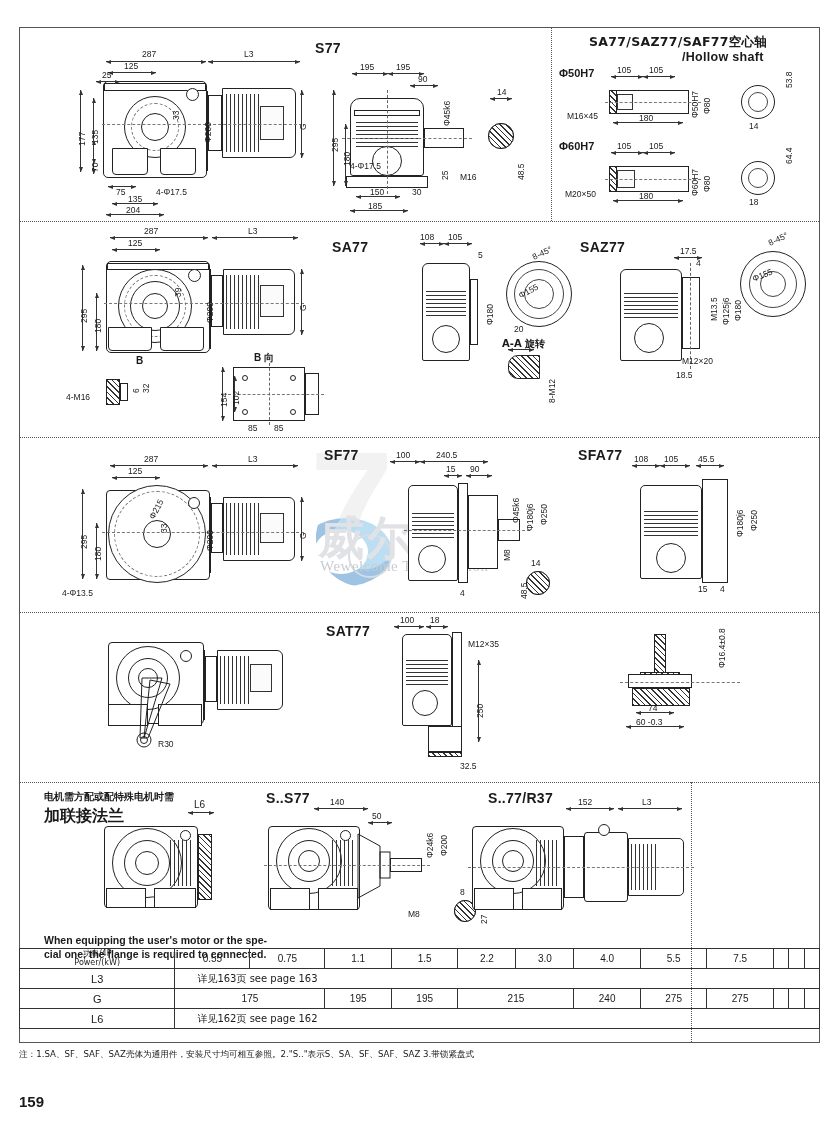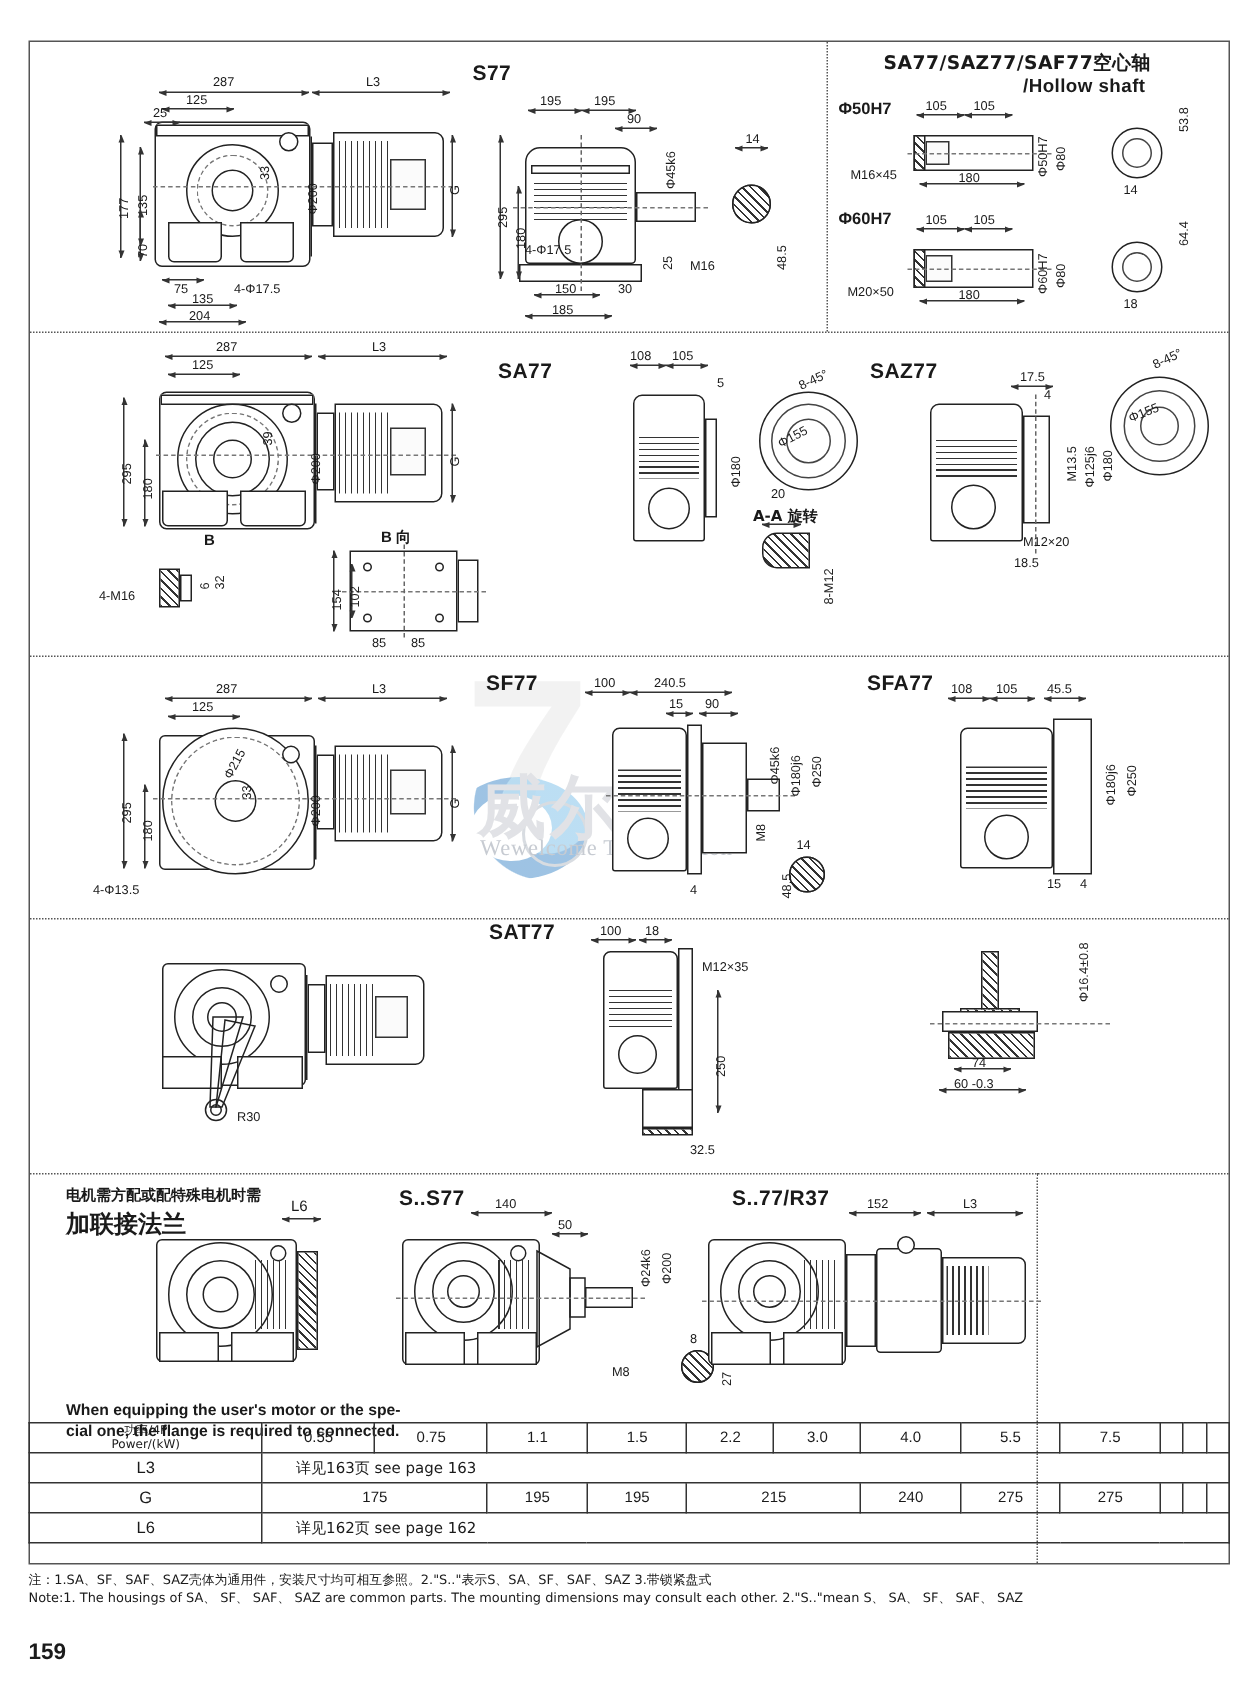--- a/index.html
+++ b/index.html
@@ -403,21 +403,21 @@
     <div class="dim" style="left:644px;top:18px">105</div>
     <div class="dimline" style="left:676px;top:28px;width:28px"></div>
     <div class="dim" style="left:678px;top:18px">45.5</div>
     <div class="dim v" style="left:716px;top:100px">Φ180j6</div>
     <div class="dim v" style="left:730px;top:94px">Φ250</div>
     <div class="dim" style="left:678px;top:148px">15</div>
     <div class="dim" style="left:700px;top:148px">4</div>
   </div>
 
   <div class="panel" style="left:0;top:584px;width:801px;height:170px">
-    <div class="title" style="left:306px;top:1px">SAT77</div>
+    <div class="title" style="left:306px;top:11px">SAT77</div>
 
     <div class="bx" style="left:88px;top:30px;width:96px;height:82px;border-radius:4px"></div>
     <div class="cir" style="left:96px;top:34px;width:64px;height:64px"></div>
     <div class="cir" style="left:108px;top:46px;width:40px;height:40px"></div>
     <div class="cir" style="left:118px;top:56px;width:20px;height:20px"></div>
     <div class="cir" style="left:160px;top:38px;width:12px;height:12px"></div>
     <div class="bx" style="left:88px;top:92px;width:40px;height:22px"></div>
     <div class="bx" style="left:138px;top:92px;width:44px;height:22px"></div>
     <div class="ln lnv" style="left:184px;top:38px;height:70px"></div>
     <div class="bx" style="left:185px;top:44px;width:12px;height:46px"></div>
@@ -566,15 +566,14 @@
   </tr>
   <tr>
     <td class="rowlbl">L6</td>
     <td class="note" colspan="12">详见162页   see page 162</td>
   </tr>
 </tbody>
   </table>
 
 <div id="notes">
   <div>注：1.SA、SF、SAF、SAZ壳体为通用件，安装尺寸均可相互参照。2."S.."表示S、SA、SF、SAF、SAZ 3.带锁紧盘式</div>
-  <div class="l2">Note:1. The housings of SA、 SF、 SAF、 SAZ are common parts. The mounting dimensions may consult each other. 2."S.."mean S、 SA、 SF、 SAF、 SAZ</div>
 </div>
 <div id="pageno">159</div>
 
 </body></html>

